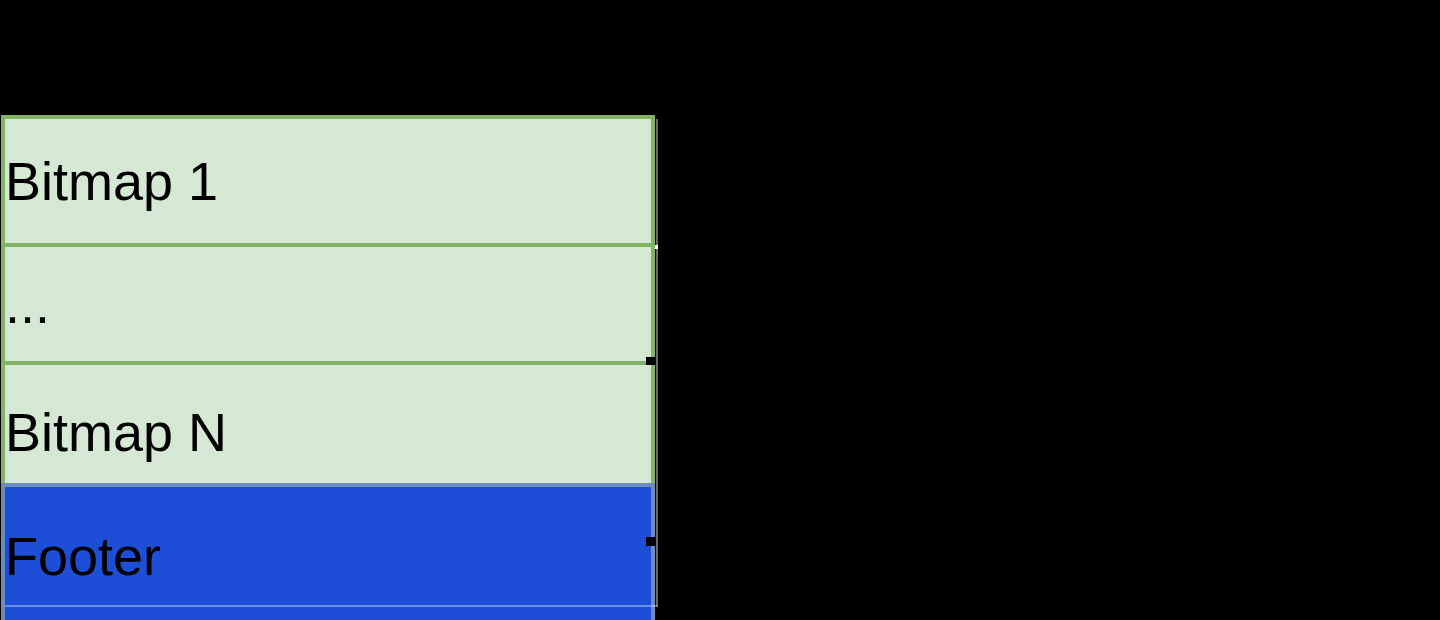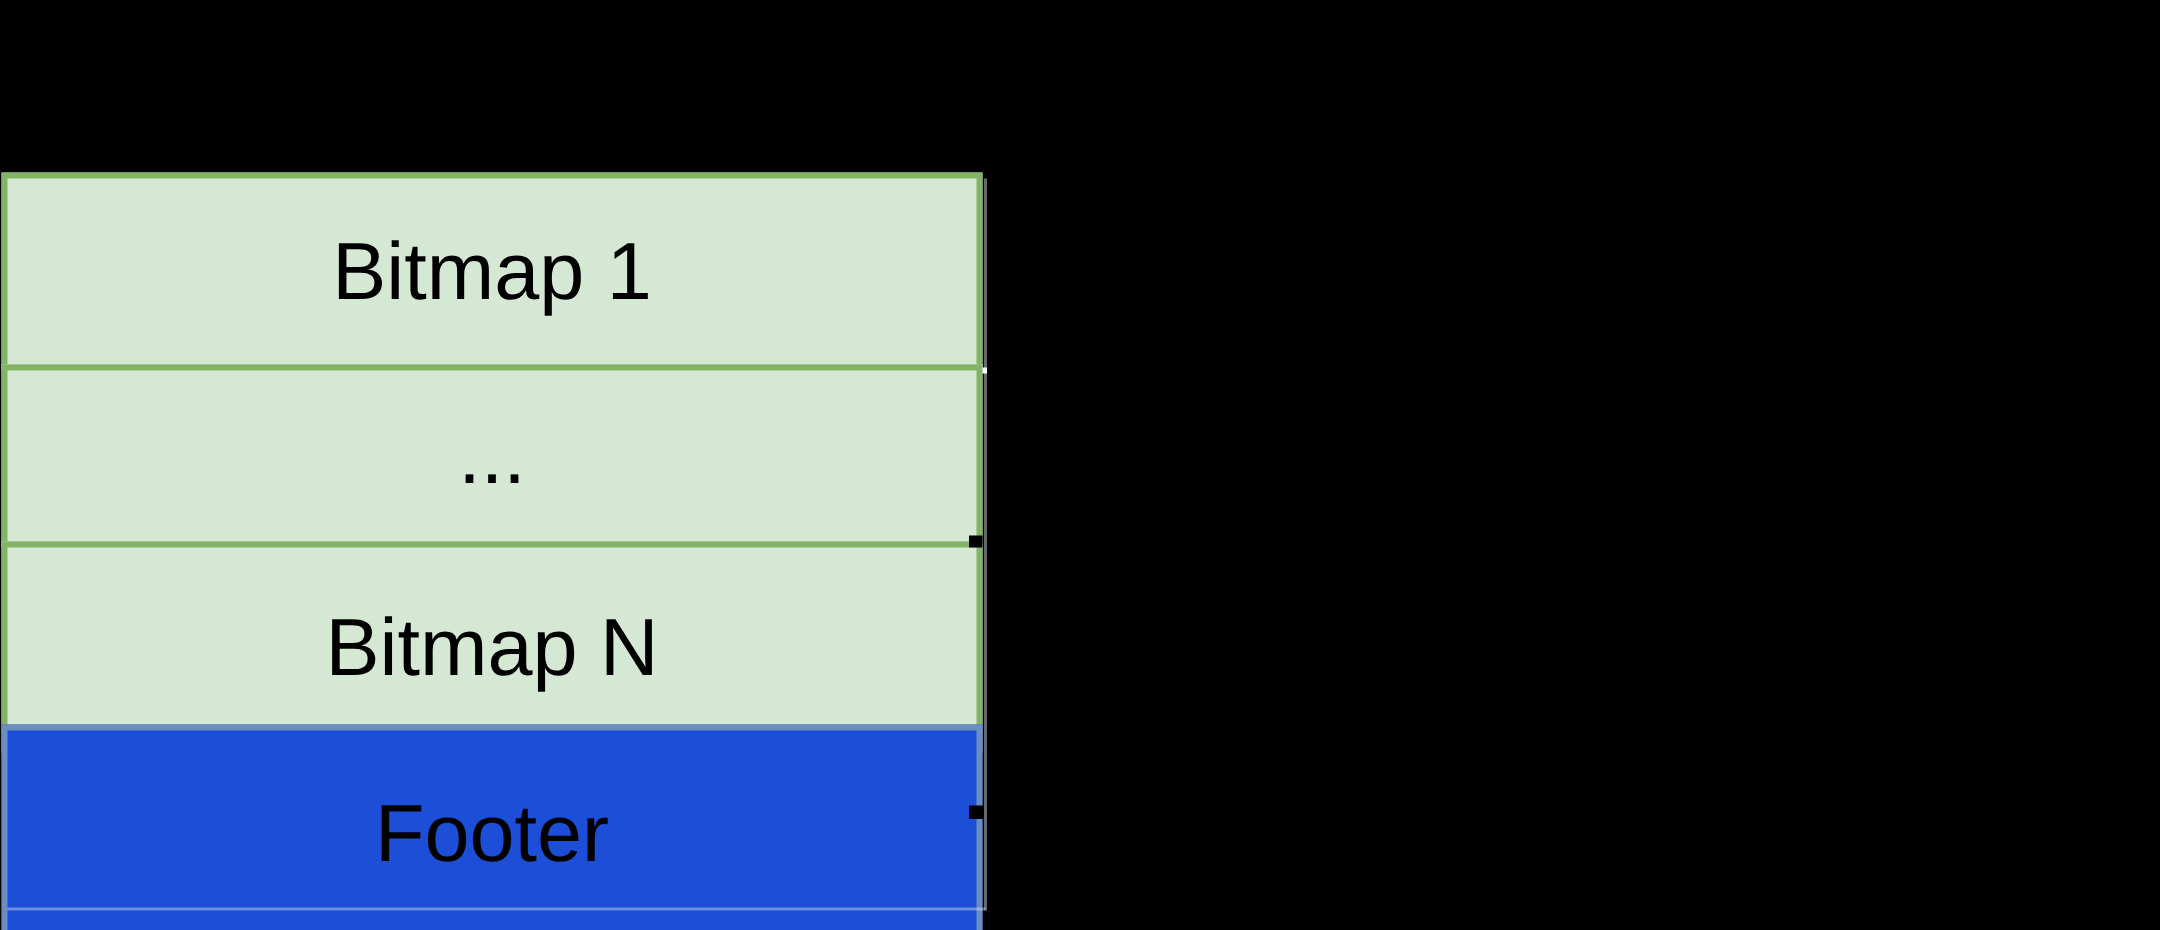--- a/index.html
+++ b/index.html
@@ -15,21 +15,20 @@
     overflow: hidden;
     font-family: "Liberation Sans", sans-serif;
   }
   .row {
     position: absolute;
     left: 1px;
     width: 654px;
     box-sizing: border-box;
     display: flex;
     align-items: center;
-    justify-content: center;
     font-size: 54px;
     color: #000000;
     border: 4px solid #82b366;
     background: #d5e8d4;
   }
   .row-bitmap1 { top: 115px; height: 132px; }
   .row-ellipsis { top: 243px; height: 122px; }
   .row-bitmapn { top: 361px; height: 141px; }
   .row-footer {
     top: 483px; height: 146px;

